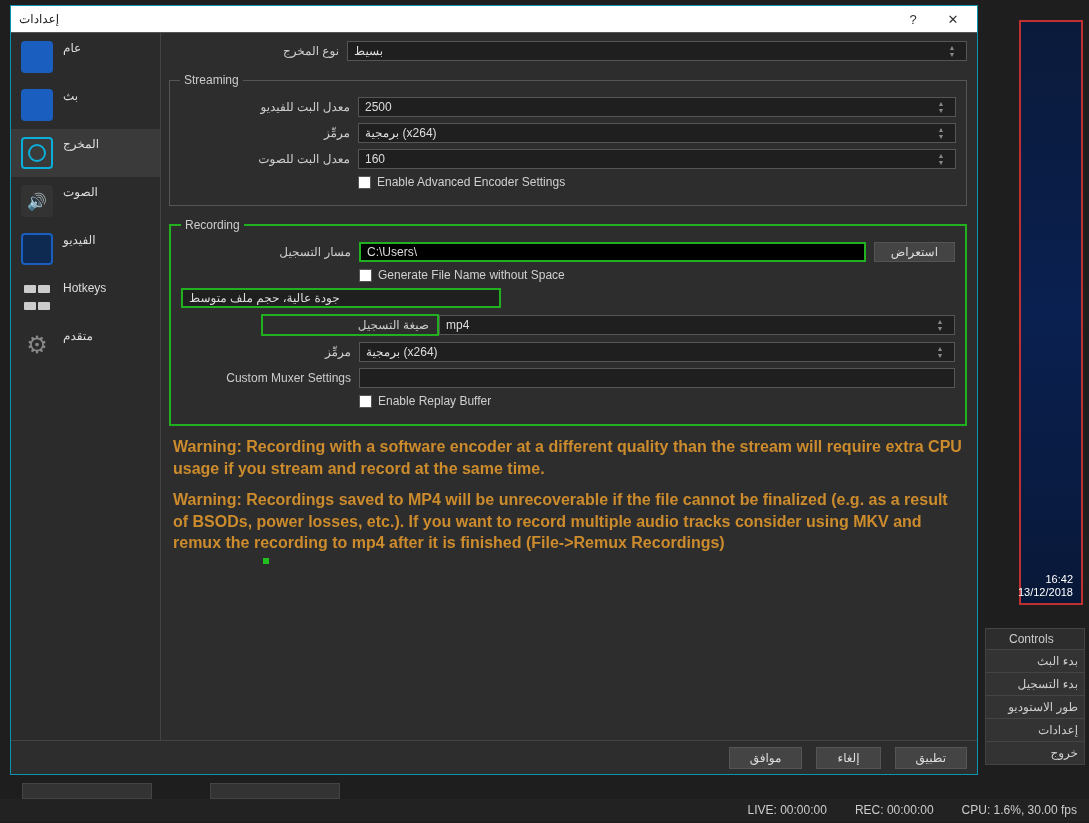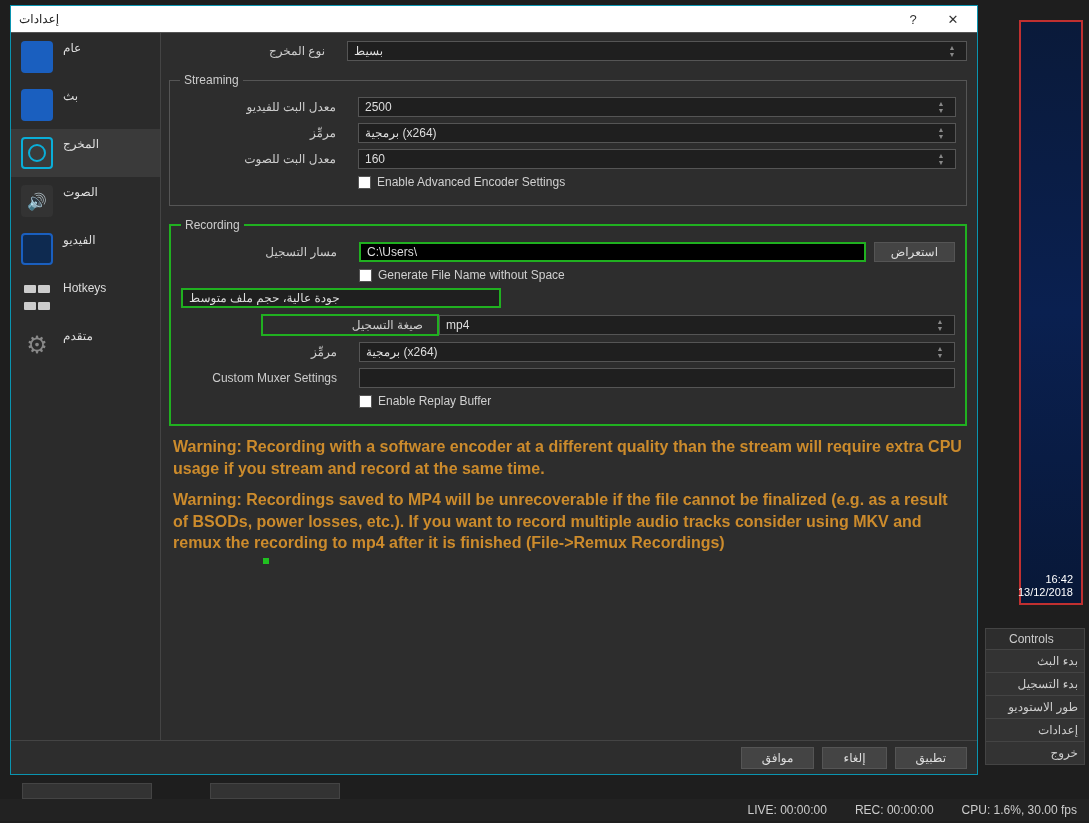--- a/index.html
+++ b/index.html
@@ -110,21 +110,21 @@
 .icn-hotkeys span { width:12px; height:8px; background:#ccc; border-radius:1px; }
 .icn-adv { color:#888; font-size:24px; }
 
 .content {
   flex:1; padding: 8px 10px 8px 8px; overflow:auto;
 }
 .row {
   display:flex; align-items:center; margin-bottom:6px;
 }
 .lbl {
-  width: 178px; text-align:right; padding-right:22px; color:#ccc;
+  width: 178px; text-align:right; padding-right:8px; color:#ccc;
 }
 .ctrl {
   flex:1;
 }
 .select, .input {
   background:#1f1f1f; border:1px solid #555; color:#ddd; height:20px;
   padding: 2px 6px; width:100%; font-size:12px;
   display:flex; align-items:center; justify-content:space-between;
 }
 .select .spn { width:16px; display:flex; flex-direction:column; align-items:center; font-size:7px; color:#888; line-height:1; }
@@ -140,21 +140,21 @@
 .browse-btn {
   background:#444; border:1px solid #555; color:#ddd; height:20px;
   padding:2px 16px; margin-left:8px; cursor:pointer; font-size:12px;
 }
 .hl-green { border:2px solid #20b020 !important; }
 .warning {
   color:#cc8b2c; font-weight:bold; margin:10px 4px 6px; font-size:16px; line-height:1.35;
 }
 .dlg-footer {
   height:34px; background:#2d2d2d; border-top:1px solid #444;
-  display:flex; justify-content:flex-end; align-items:center; gap:8px; padding:0 10px;
+  display:flex; justify-content:flex-end; align-items:center; gap:14px; padding:0 10px;
 }
 .fbtn {
   background:#444; border:1px solid #555; color:#ddd; height:22px;
   padding: 2px 20px; cursor:pointer; font-size:12px;
 }
 .green-dot {
   position:absolute; left:252px; top:552px; width:6px; height:6px; background:#20c020;
 }
 </style>
 </head>
@@ -300,21 +300,21 @@
           </div>
         </div>
         <div class="row">
           <div class="ctrl">
             <div class="select hl-green" style="width:320px">
               <span>جودة عالية، حجم ملف متوسط</span>
             </div>
           </div>
         </div>
         <div class="row">
-          <div class="lbl hl-green" style="padding:2px 14px;width:178px;margin-left:80px">صيغة التسجيل</div>
+          <div class="lbl hl-green" style="padding:2px 8px;width:178px;margin-left:80px">صيغة التسجيل</div>
           <div class="ctrl">
             <div class="select">
               <span>mp4</span>
               <span class="spn">▲<br>▼</span>
             </div>
           </div>
         </div>
         <div class="row">
           <div class="lbl">مرمِّز</div>
           <div class="ctrl">

